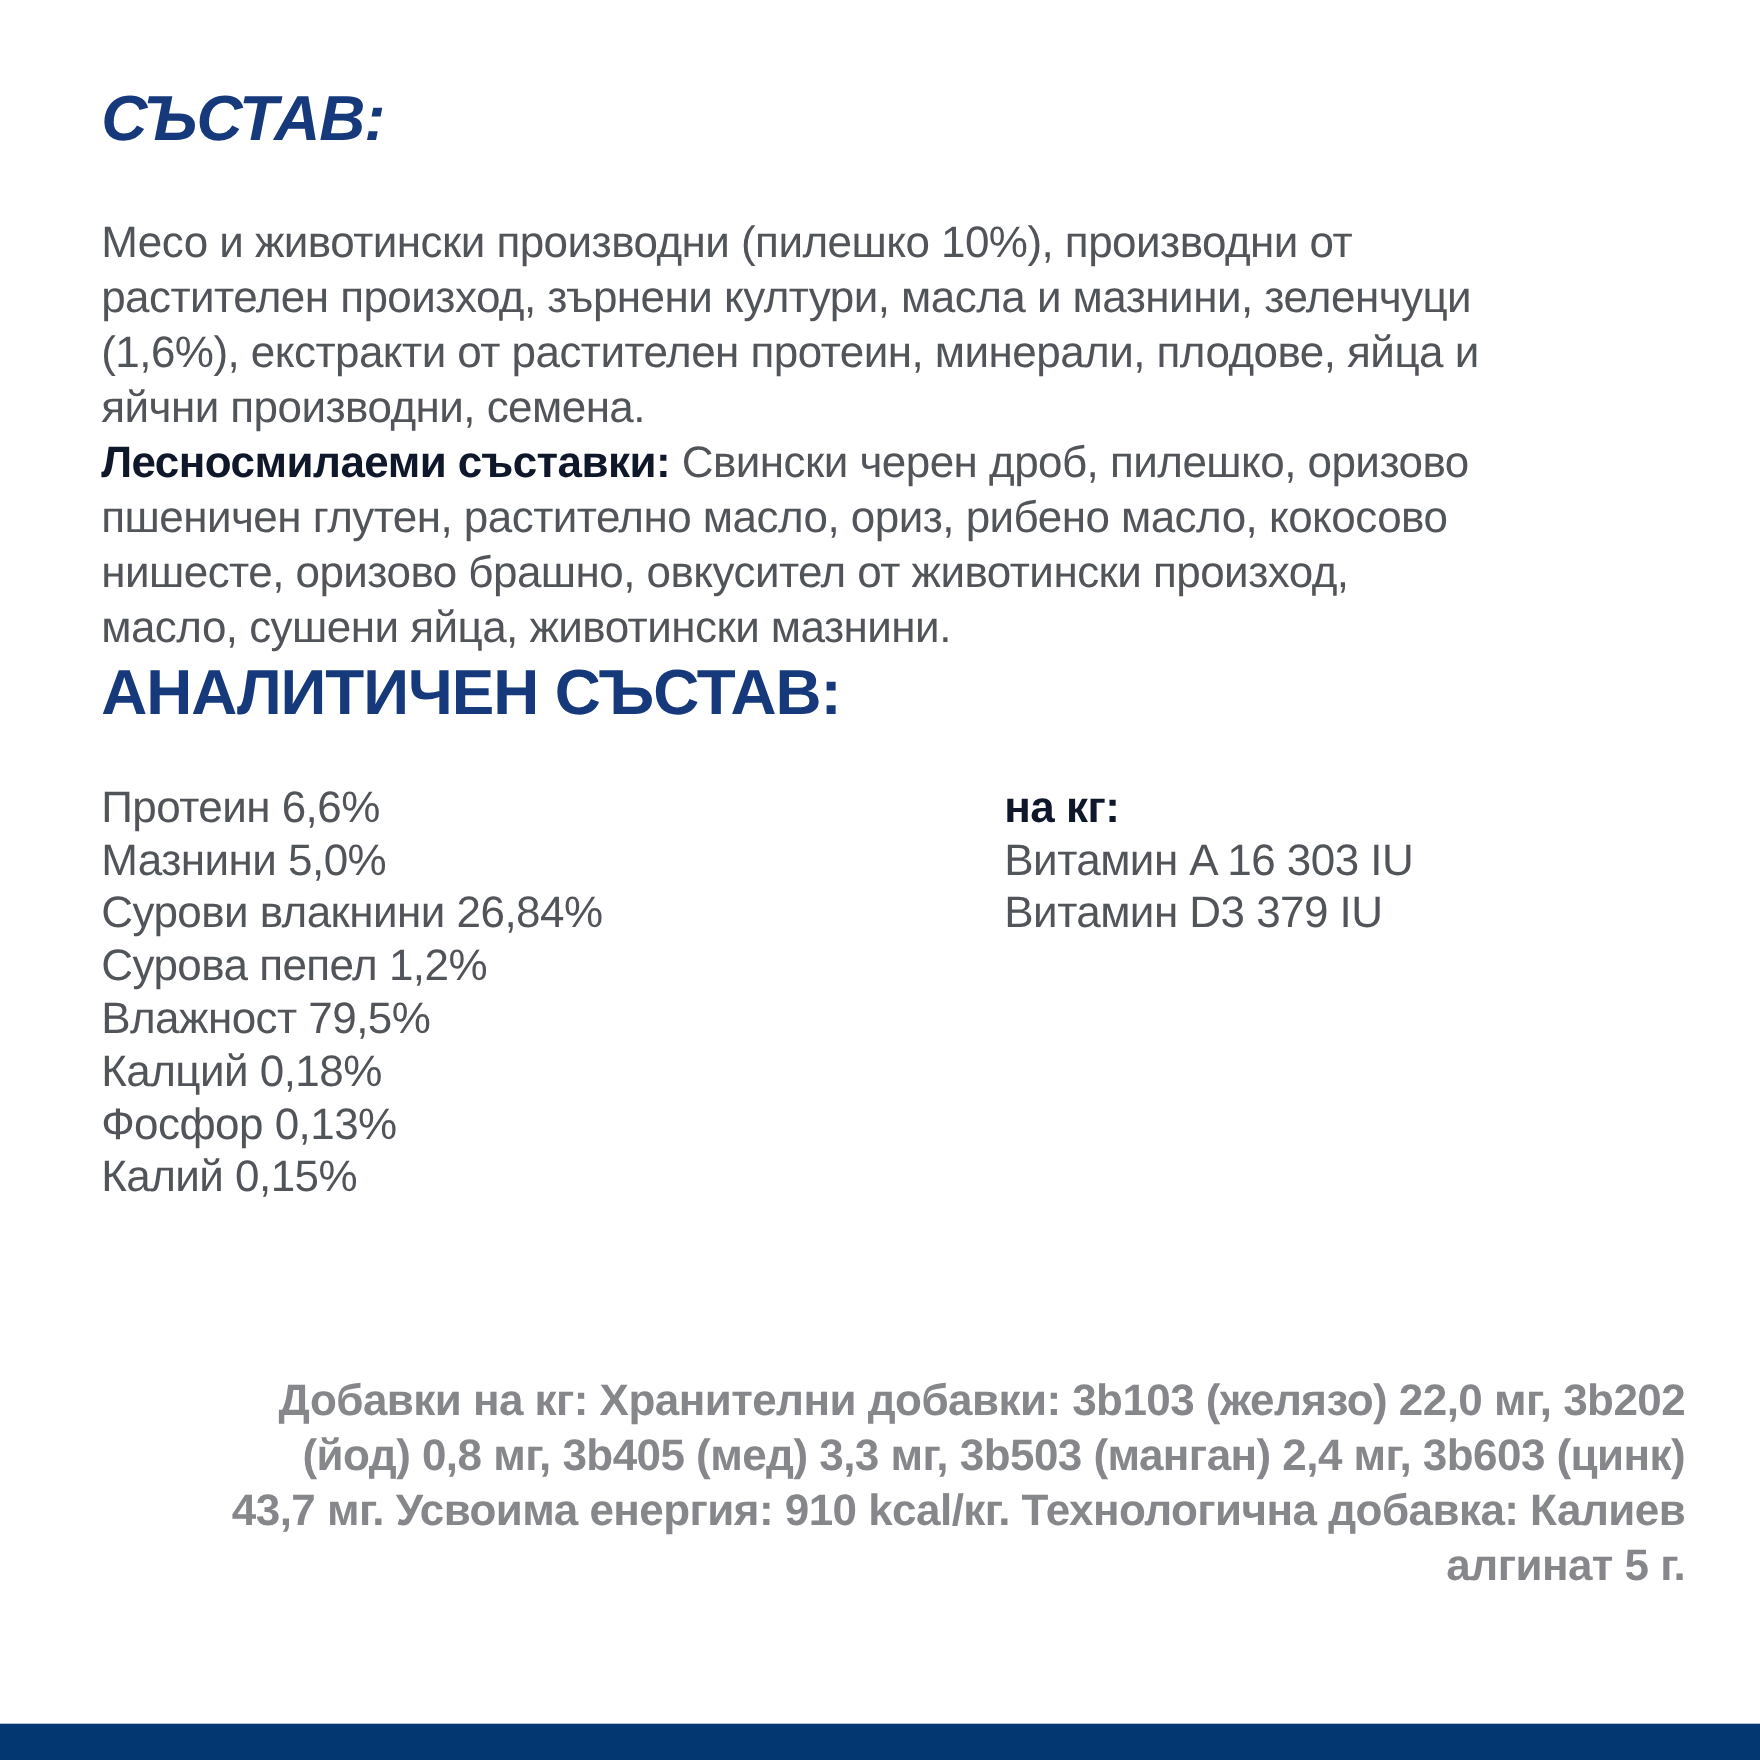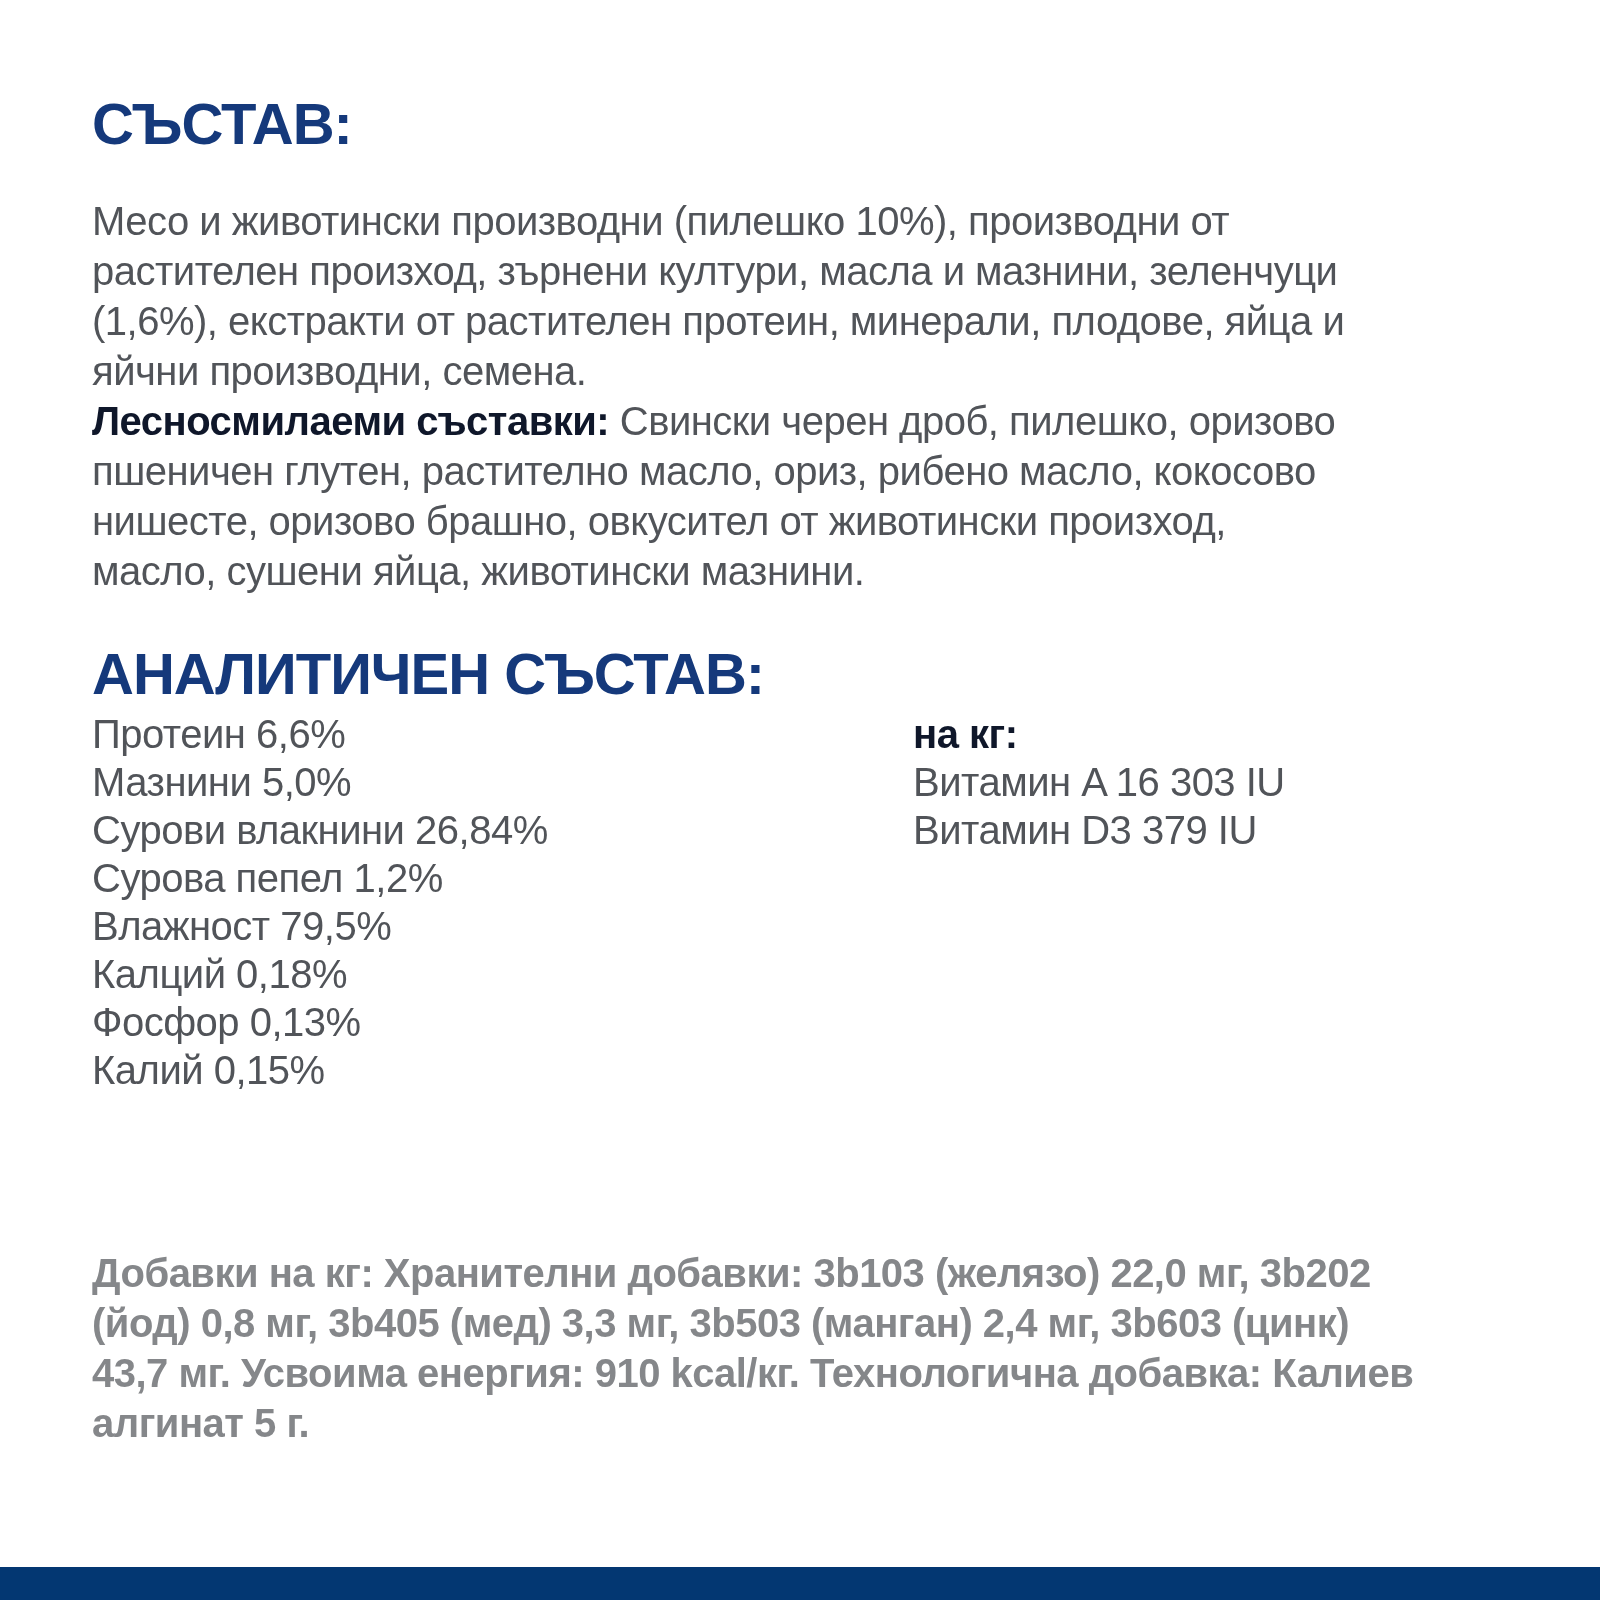--- a/index.html
+++ b/index.html
@@ -18,22 +18,22 @@
     position: absolute;
     left: 92px;
     margin: 0;
     font-size: 58px;
     line-height: 60px;
     font-weight: bold;
     letter-spacing: -1px;
     color: #15397b;
     white-space: nowrap;
   }
-  #heading-composition { top: 94px; }
-  #heading-analytical  { top: 600px; margin-top: 44px; }
+  #heading-composition { top: 78px; font-style: italic; }
+  #heading-analytical  { top: 600px; }
 
   .body-block {
     position: absolute;
     left: 92px;
     color: #515459;
     font-size: 40px;
     line-height: 50px;
     letter-spacing: -0.5px;
   }
   #composition-paragraph { top: 196px; width: 1440px; }
@@ -44,20 +44,21 @@
   #nutrient-list { top: 710px; line-height: 48px; }
   #per-kg-column { top: 710px; left: 913px; line-height: 48px; position: absolute;
                    color: #515459; font-size: 40px; letter-spacing: -0.5px; }
 
   #additives-paragraph {
     top: 1248px;
     width: 1440px;
     font-weight: bold;
     color: #85878a;
     line-height: 50px;
+    text-align: right;
   }
 
   #footer-bar {
     position: absolute;
     left: 0; top: 1567px;
     width: 1600px; height: 33px;
     background: #033772;
   }
 </style>
 </head>

